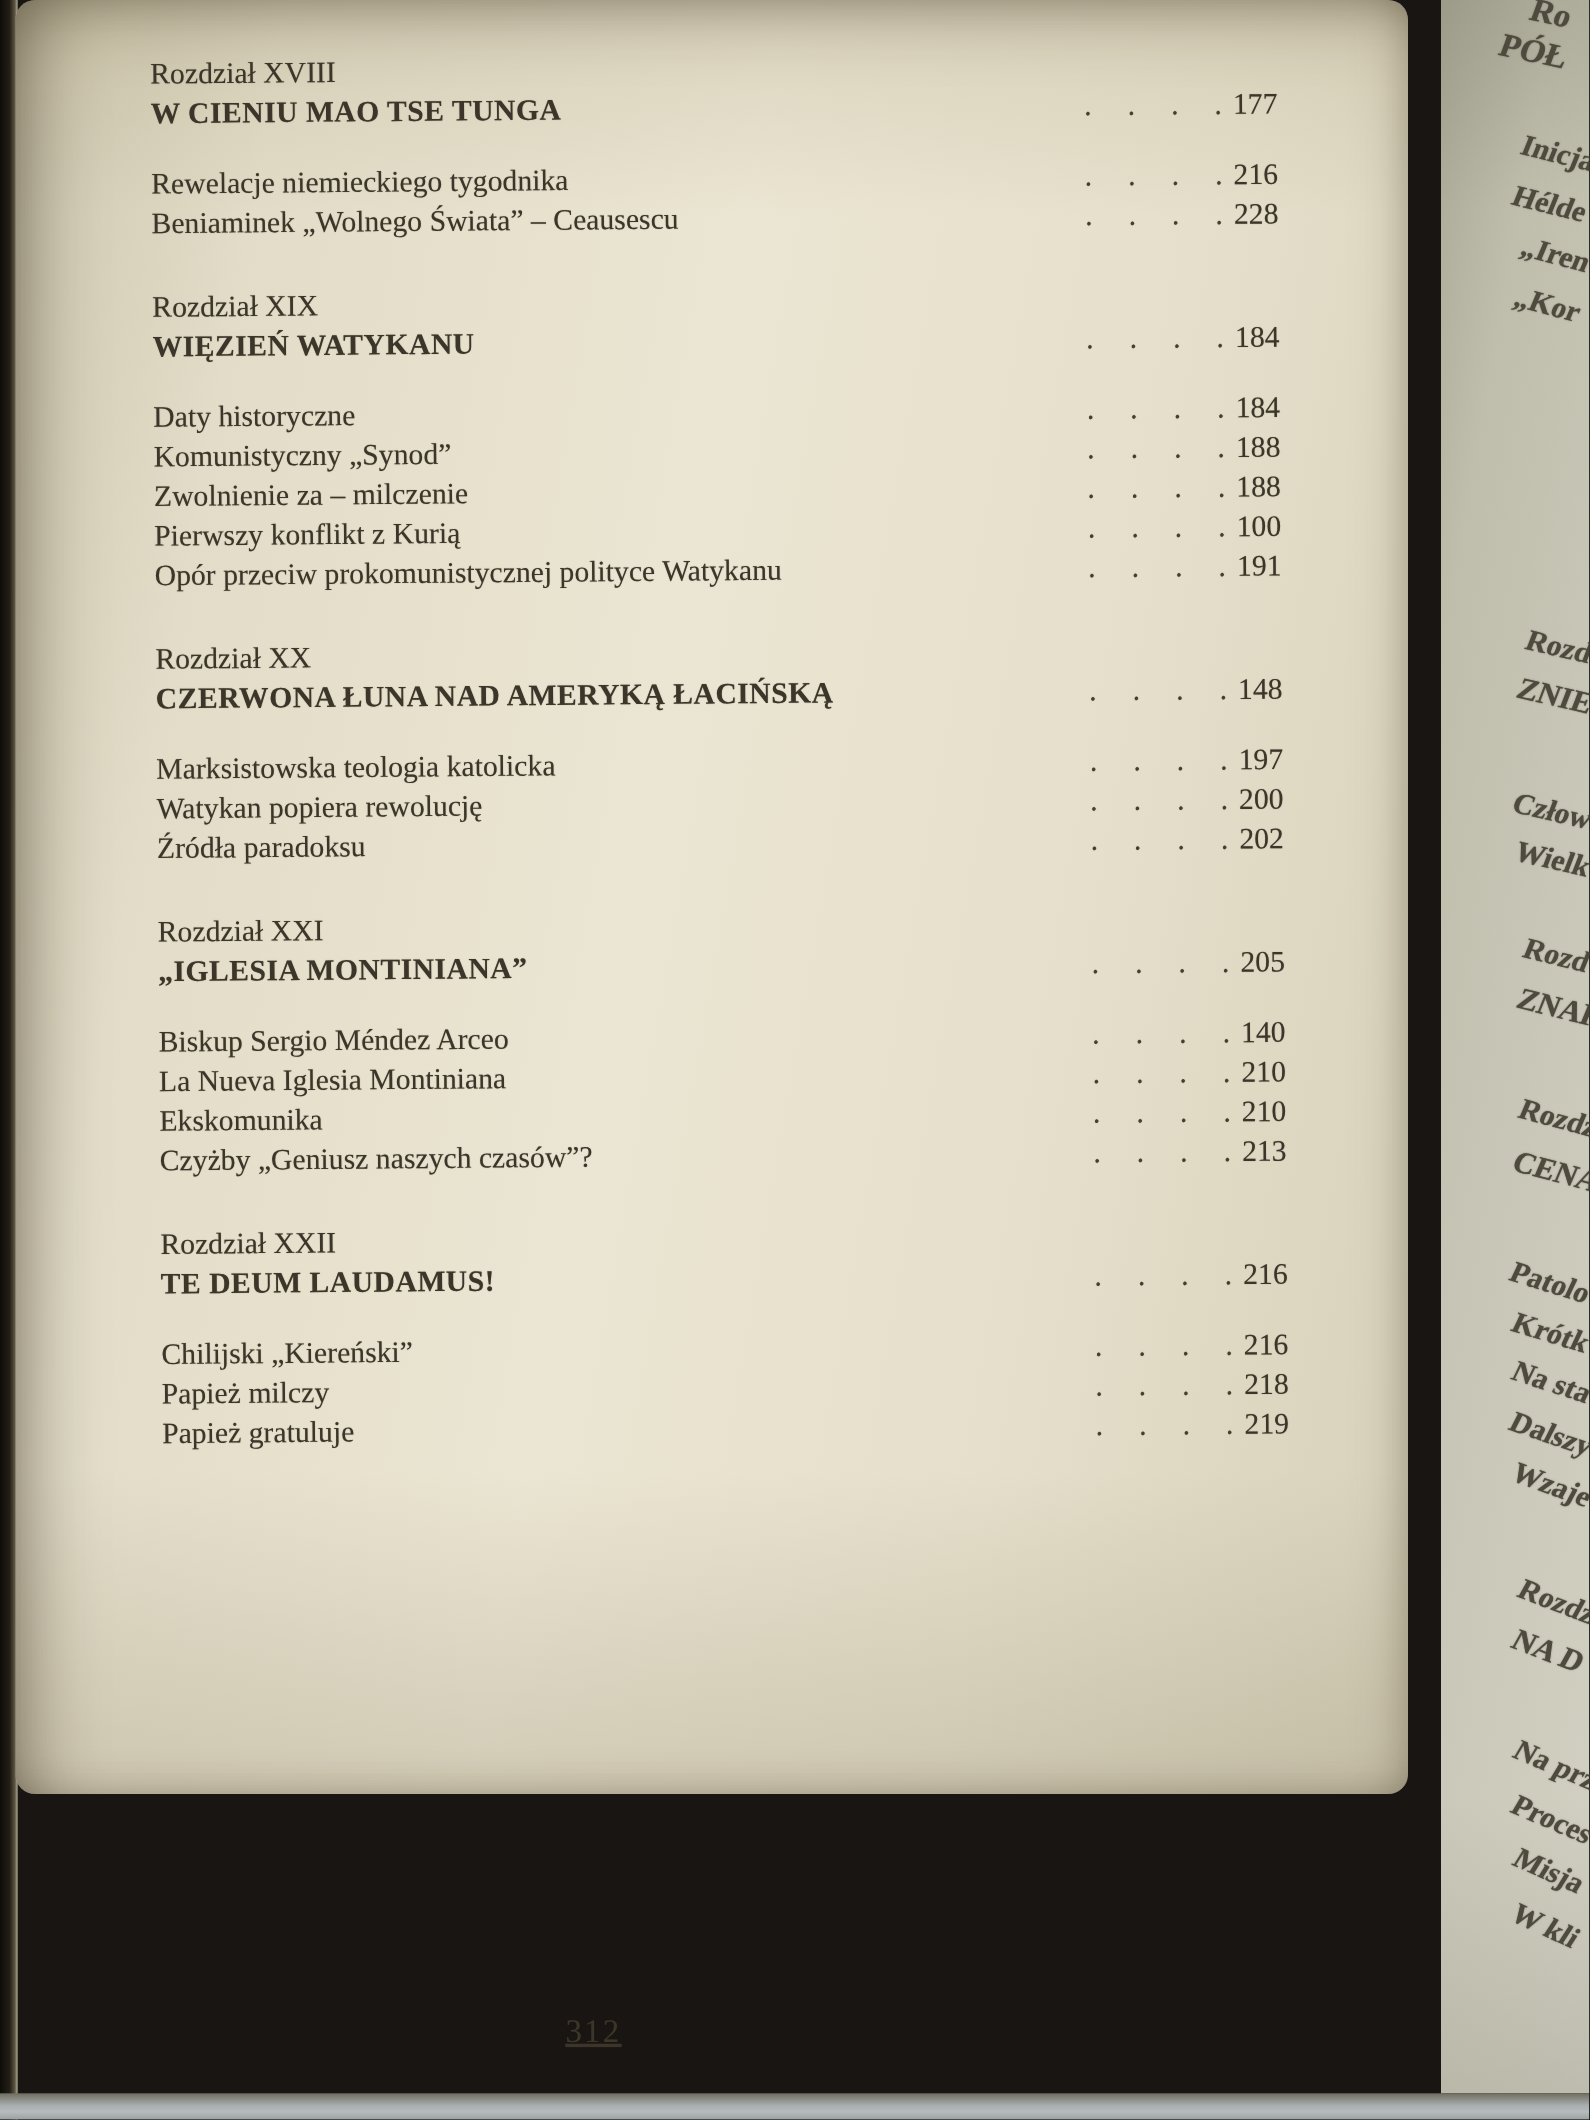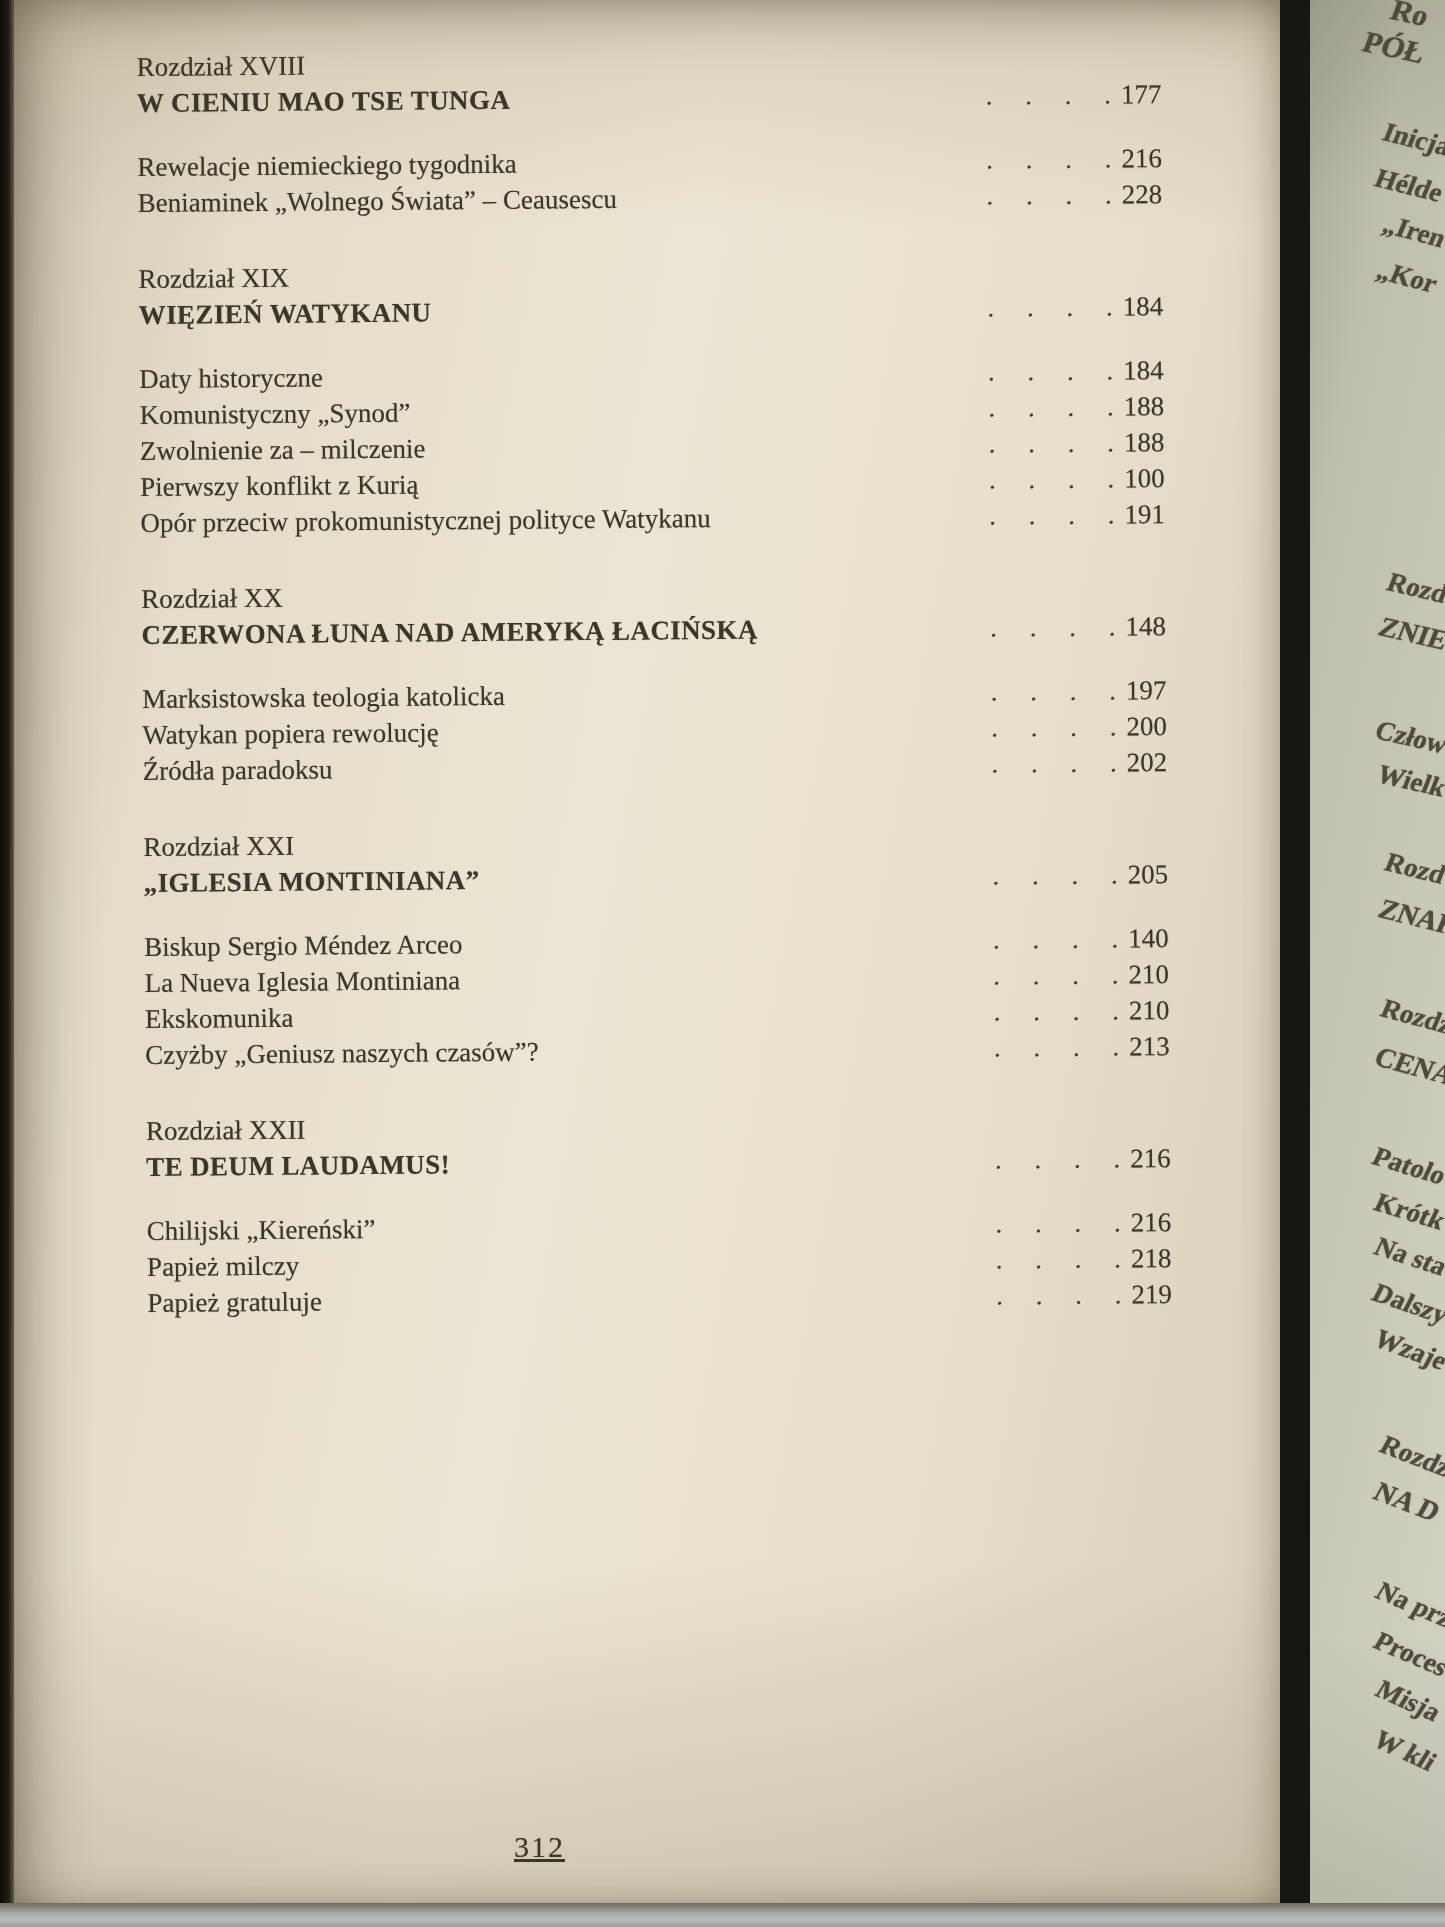--- a/index.html
+++ b/index.html
@@ -10,28 +10,29 @@
     background:#181512;
     font-family:"Liberation Serif","DejaVu Serif",serif;
   }
   
   .left-edge{
     position:absolute;left:0;top:0;width:16px;height:100%;
     background:linear-gradient(90deg,#0e0c09,#241f16 55%,#5e5745 85%,#b7b098);
   }
   
   .page-left{
-    position:absolute;left:14px;top:0;width:1266px;height:1903px;
+    position:absolute;left:14px;top:0;width:1266px;height:1631px;
     background:
       linear-gradient(180deg,rgba(175,163,128,.28),rgba(0,0,0,0) 12%,rgba(0,0,0,0) 82%,rgba(150,140,112,.30)),
       linear-gradient(100deg,#cdc7b0 0%,#e2dcc8 16%,#ebe5d3 45%,#e5dfcb 72%,#d7d1bb 100%);
     box-shadow:
       inset 40px 30px 70px -35px rgba(45,34,16,.55),
       inset -25px 0 45px -25px rgba(110,100,75,.55),
       inset 0 -20px 40px -25px rgba(110,100,80,.45);
+    border-radius: 18px;
   }
   
   .gutter{
     position:absolute;left:1280px;top:0;width:30px;height:1903px;
     background:linear-gradient(90deg,#cfc9b2,#a49e87 35%,#6e english6a56 55%,#75715e 60%,#999684 80%,#b3b1a0);
   }
   
   .page-right{
     position:absolute;left:1310px;top:0;width:135px;height:1903px;
     background:

